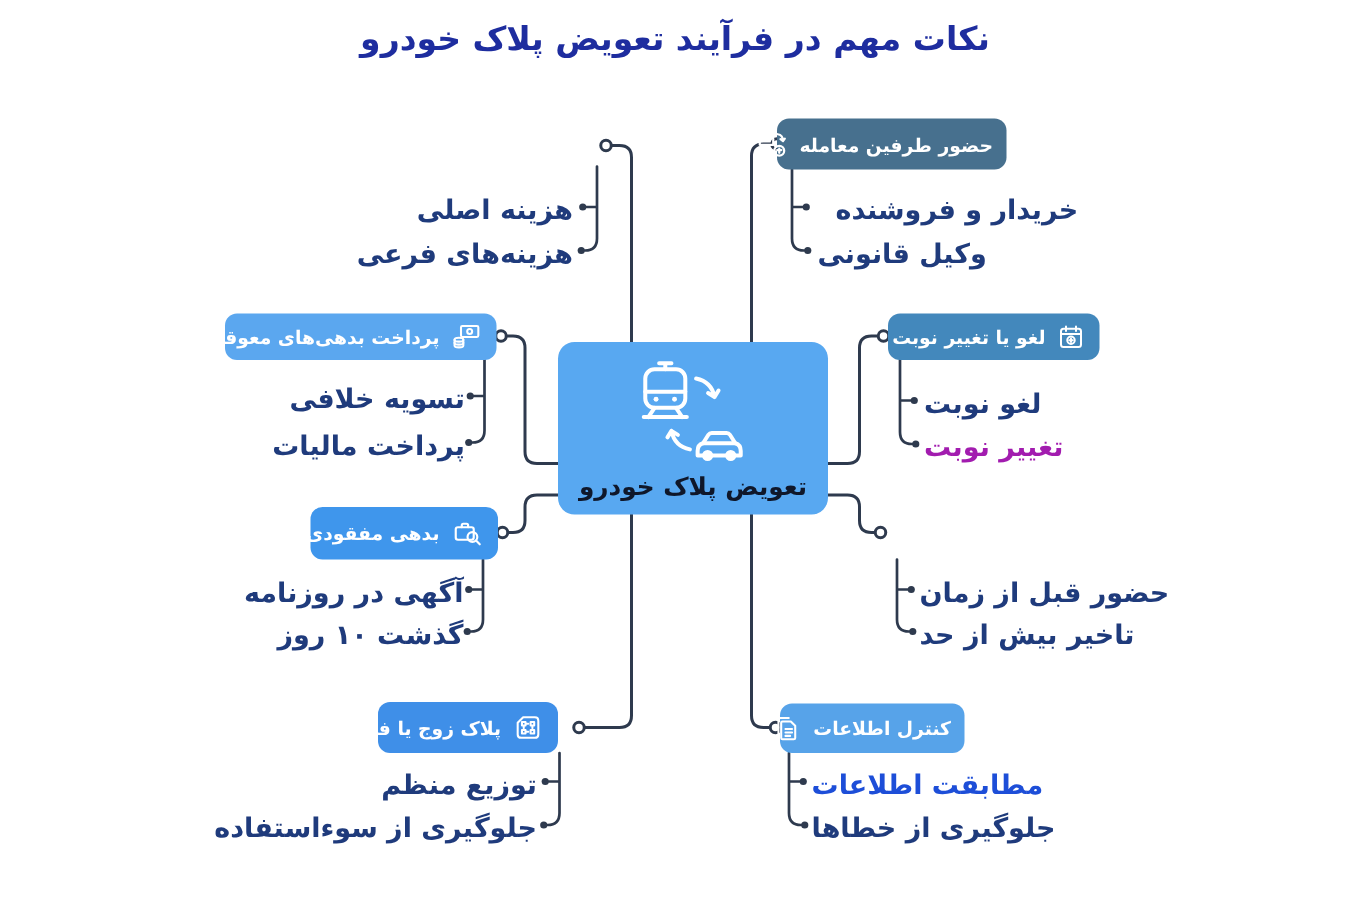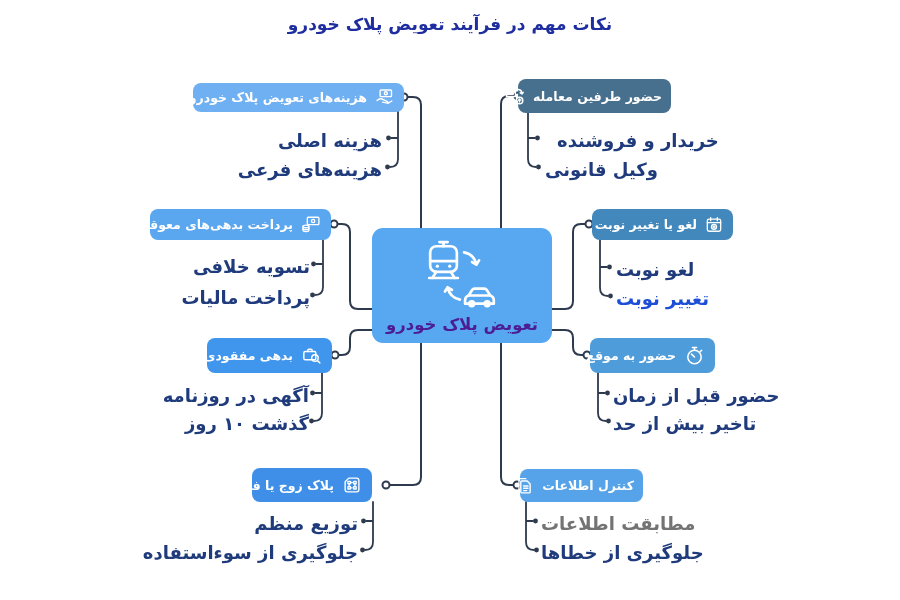--- a/index.html
+++ b/index.html
@@ -1,28 +1,28 @@
 <!DOCTYPE html>
 <html lang="fa"><head>
 <meta charset="utf-8">
 <style>
   html,body{margin:0;padding:0;background:#fff;}
   .canvas{position:relative;width:900px;height:600px;background:#ffffff;overflow:hidden;
           font-family:"DejaVu Sans",sans-serif;}
   .title{position:absolute;top:14px;left:0;width:100%;text-align:center;
-         font-size:17px;font-weight:bold;}
+         font-size:22px;font-weight:bold;}
   .node{position:absolute;display:flex;align-items:center;justify-content:space-between;
         gap:7px;border-radius:8px;color:#fff;font-weight:bold;font-size:12.5px;
         padding:0 9px;box-sizing:border-box;white-space:nowrap;}
   .node .lbl{flex:1;text-align:center;}
   .icon{display:flex;align-items:center;justify-content:center;}
   .icon svg{display:block;}
   .center-node{position:absolute;left:372px;top:228px;width:180px;height:115px;
         border-radius:11px;display:flex;flex-direction:column;align-items:center;
-        justify-content:flex-end;color:#4c1d95;font-weight:bold;font-size:16.5px;
+        justify-content:flex-end;color:#0f172a;font-weight:bold;font-size:16.5px;
         padding-bottom:9px;box-sizing:border-box;}
   .center-node .icon{position:absolute;top:10px;left:0;width:100%;}
   .sub{position:absolute;font-size:18px;font-weight:bold;white-space:nowrap;}
   svg.wires{position:absolute;left:0;top:0;pointer-events:none;}
 </style>
 </head>
 <body>
 
 <div class="canvas">
 
@@ -92,31 +92,20 @@
         <path d="M43 60 q-10 -2 -12 -12 m0 0 l4.2 2.6 m-4.2 -2.6 l-2.6 4.2"></path>
         <path d="M48 64 v-3 q0 -4 3.5 -5 l3.5 -5.5 q0.8 -1.2 2.2 -1.2 h9.6 q1.4 0 2.2 1.2 l3.5 5.5 q3.5 1 3.5 5 v3 z"></path>
         <path d="M51.5 56 h21"></path>
         <circle cx="54.5" cy="64" r="2.3"></circle>
         <circle cx="69.5" cy="64" r="2.3"></circle>
       </svg>
     </span>
     <span class="lbl">تعویض پلاک خودرو</span>
   </div>
 
-  <div class="node" dir="rtl" style="left: 193px; top: 83px; width: 211px; height: 29px; background-color: rgb(111, 176, 242);">
-    <span class="icon">
-      <svg width="21" height="21" viewBox="0 0 24 24" fill="none" stroke="#fff" stroke-width="1.6" stroke-linecap="round" stroke-linejoin="round">
-        <rect x="7" y="3.5" width="13" height="7.5" rx="1"></rect>
-        <circle cx="13.5" cy="7.2" r="1.7"></circle>
-        <path d="M3.5 15.5 q3.5 -3.5 7 -1 l4.5 2 q1.5 1 .4 2 l-5.6 -1.2"></path>
-        <path d="M15.8 18.6 l4.6 -2.6"></path>
-      </svg>
-    </span>
-    <span class="lbl">هزینه‌های تعویض پلاک خودرو</span>
-  </div>
   <div class="sub" dir="rtl" style="right: 518px; top: 130px; color: rgb(31, 59, 124);">هزینه اصلی</div>
   <div class="sub" dir="rtl" style="right: 518px; top: 159px; color: rgb(31, 59, 124);">هزینه‌های فرعی</div>
 
   <div class="node" dir="rtl" style="left: 518px; top: 79px; width: 153px; height: 34px; background-color: rgb(71, 112, 142);">
     <span class="lbl">حضور طرفین معامله</span>
     <span class="icon">
       <svg width="24" height="24" viewBox="0 0 24 24" fill="none" stroke="#fff" stroke-width="1.5" stroke-linecap="round" stroke-linejoin="round">
         <path d="M4.5 8.5 L9 4.5 L13.5 8.5 V12.5 H4.5 Z"></path>
         <circle cx="17.5" cy="16.5" r="3.3"></circle>
         <path d="M17.5 15.1 v2.8 M16.1 16 h2.8"></path>
@@ -148,45 +137,36 @@
       <svg width="20" height="20" viewBox="0 0 24 24" fill="none" stroke="#fff" stroke-width="1.6" stroke-linecap="round" stroke-linejoin="round">
         <rect x="4" y="5" width="16" height="14.5" rx="2"></rect>
         <path d="M8 3.2 V6.8 M16 3.2 V6.8 M4 9.2 H20"></path>
         <circle cx="12" cy="14.2" r="3"></circle>
         <path d="M12 12.8 v2.8 M10.6 14.2 h2.8"></path>
       </svg>
     </span>
     <span class="lbl">لغو یا تغییر نوبت</span>
   </div>
   <div class="sub" dir="rtl" style="left: 616px; top: 259px; color: rgb(31, 59, 124);">لغو نوبت</div>
-  <div class="sub" dir="rtl" style="left: 616px; top: 288px; color: #1d4ed8;">تغییر نوبت</div>
+  <div class="sub" dir="rtl" style="left: 616px; top: 288px; color: #a21caf;">تغییر نوبت</div>
 
   <div class="node" dir="rtl" style="left: 207px; top: 338px; width: 125px; height: 35px; background-color: rgb(63, 150, 236);">
     <span class="icon">
       <svg width="23" height="23" viewBox="0 0 24 24" fill="none" stroke="#fff" stroke-width="1.5" stroke-linecap="round" stroke-linejoin="round">
         <rect x="4" y="7.8" width="12.5" height="8.7" rx="1.5"></rect>
         <path d="M8.2 7.8 V6.4 q0 -1 1 -1 h2.4 q1 0 1 1 V7.8"></path>
         <circle cx="15.6" cy="14.6" r="3.4"></circle>
         <path d="M18.1 17.1 l2.6 2.6"></path>
       </svg>
     </span>
     <span class="lbl">بدهی مفقودی</span>
   </div>
   <div class="sub" dir="rtl" style="right: 591px; top: 385px; color: rgb(31, 59, 124); margin-left: 18px;">آگهی در روزنامه</div>
   <div class="sub" dir="rtl" style="right: 591px; top: 413px; color: rgb(31, 59, 124);">گذشت ۱۰ روز</div>
 
-  <div class="node" dir="rtl" style="left: 590px; top: 338px; width: 125px; height: 35px; background-color: rgb(79, 156, 218);">
-    <span class="icon">
-      <svg width="23" height="23" viewBox="0 0 24 24" fill="none" stroke="#fff" stroke-width="1.6" stroke-linecap="round" stroke-linejoin="round">
-        <circle cx="12" cy="13.5" r="7"></circle>
-        <path d="M12 6.5 V4.3 M9.8 3.6 h4.4 M17.9 8.1 l1.6 -1.6 M12 13.5 L8.9 10.6"></path>
-      </svg>
-    </span>
-    <span class="lbl">حضور به موقع</span>
-  </div>
   <div class="sub" dir="rtl" style="left: 613px; top: 385px; color: rgb(31, 59, 124);">حضور قبل از زمان</div>
   <div class="sub" dir="rtl" style="left: 613px; top: 413px; color: rgb(31, 59, 124);">تاخیر بیش از حد</div>
 
   <div class="node" dir="rtl" style="left: 252px; top: 468px; width: 120px; height: 34px; background-color: rgb(63, 143, 232);">
     <span class="icon">
       <svg width="22" height="22" viewBox="0 0 24 24" fill="none" stroke="#fff" stroke-width="1.5" stroke-linecap="round" stroke-linejoin="round">
         <path d="M8.5 4.5 H17 Q19.5 4.5 19.5 7 V17 Q19.5 19.5 17 19.5 H7 Q4.5 19.5 4.5 17 V8.5 Z"></path>
         <rect x="7.6" y="8" width="2.6" height="2.6"></rect>
         <rect x="13.9" y="8" width="2.6" height="2.6"></rect>
         <rect x="7.6" y="13.8" width="2.6" height="2.6"></rect>
@@ -202,16 +182,16 @@
   <div class="node" dir="rtl" style="left: 520px; top: 469px; width: 123px; height: 33px; background-color: rgb(87, 163, 233);">
     <span class="lbl">کنترل اطلاعات</span>
     <span class="icon">
       <svg width="22" height="22" viewBox="0 0 24 24" fill="none" stroke="#fff" stroke-width="1.5" stroke-linecap="round" stroke-linejoin="round">
         <path d="M6.5 15.5 v-10 q0 -1.5 1.5 -1.5 h6"></path>
         <path d="M9.5 6.5 h6 l3.2 3.2 v8.8 q0 1 -1 1 h-8.2 q-1 0 -1 -1 v-11 q0 -1 1 -1"></path>
         <path d="M11.6 12 h4.8 M11.6 14.5 h4.8 M11.6 17 h3.4"></path>
       </svg>
     </span>
   </div>
-  <div class="sub" dir="rtl" style="left: 541px; top: 513px; color: #737373;">مطابقت اطلاعات</div>
+  <div class="sub" dir="rtl" style="left: 541px; top: 513px; color: #1d4ed8;">مطابقت اطلاعات</div>
   <div class="sub" dir="rtl" style="left: 541px; top: 542px; color: rgb(31, 59, 124);">جلوگیری از خطاها</div>
 
 </div>
 
 </body></html>

